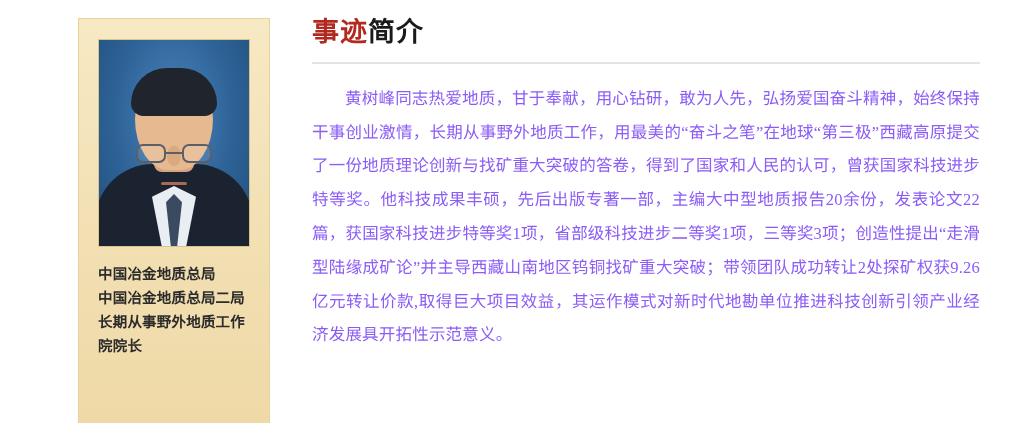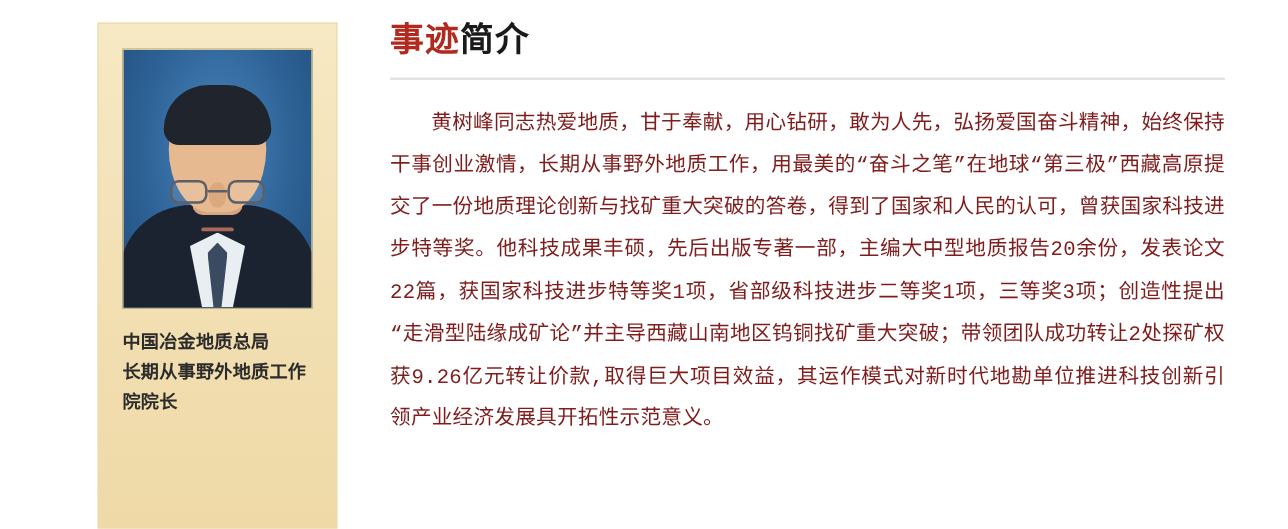--- a/index.html
+++ b/index.html
@@ -188,25 +188,25 @@
     border-bottom: 2px solid #e3e3e3;
     font-weight: bold;
   }
   .section-title .t1 { color: #b22a1f; }
   .section-title .t2 { color: #1a1a1a; }
 
   .body-text {
     margin-top: 18px;
     font-size: 16.5px;
     line-height: 2.05;
-    color: #7f1d1d;
+    color: #8b5cf6;
     text-align: justify;
     text-indent: 2em;
     letter-spacing: 0.2px;
-    font-family: Liberation Mono, monospace;
+    font-family: Liberation Serif, serif;
   }
 </style>
 </head>
 <body>
 
 <div class="page">
 
   <div class="profile-card">
     <div class="portrait-frame">
       <div class="portrait">
@@ -223,20 +223,21 @@
               <span class="r"></span>
           </div>
           <div class="p-mouth"></div>
         </div>
         <div class="p-hair"></div>
       </div>
     </div>
 
     <div class="profile-caption">
       <div>中国冶金地质总局</div>
+      <div>中国冶金地质总局二局</div>
       <div>长期从事野外地质工作</div>
       <div>院院长</div>
     </div>
   </div>
 
   <div class="content">
     <div class="section-title">
       <span class="t1">事迹</span><span class="t2">简介</span>
     </div>
     <p class="body-text">黄树峰同志热爱地质，甘于奉献，用心钻研，敢为人先，弘扬爱国奋斗精神，始终保持干事创业激情，长期从事野外地质工作，用最美的“奋斗之笔”在地球“第三极”西藏高原提交了一份地质理论创新与找矿重大突破的答卷，得到了国家和人民的认可，曾获国家科技进步特等奖。他科技成果丰硕，先后出版专著一部，主编大中型地质报告20余份，发表论文22篇，获国家科技进步特等奖1项，省部级科技进步二等奖1项，三等奖3项；创造性提出“走滑型陆缘成矿论”并主导西藏山南地区钨铜找矿重大突破；带领团队成功转让2处探矿权获9.26亿元转让价款,取得巨大项目效益，其运作模式对新时代地勘单位推进科技创新引领产业经济发展具开拓性示范意义。</p>

